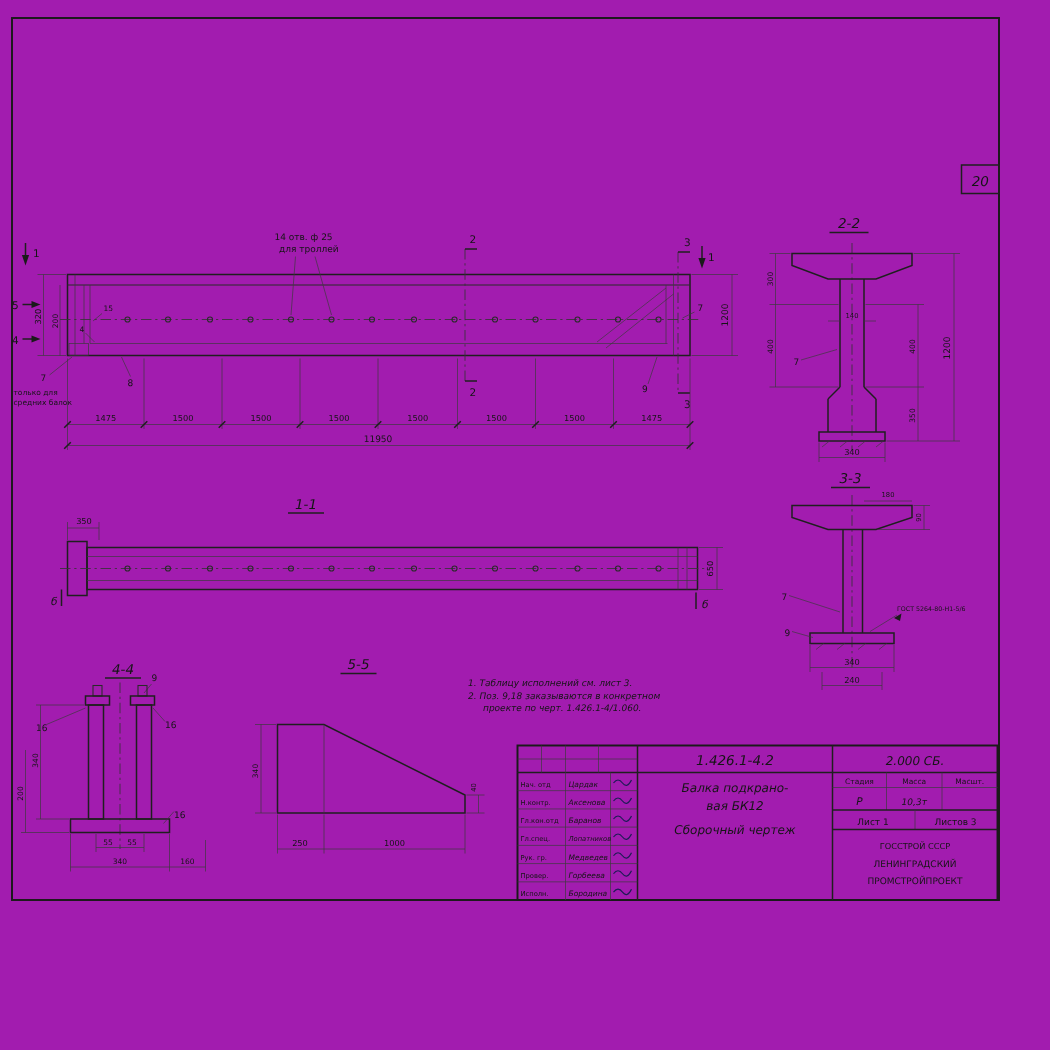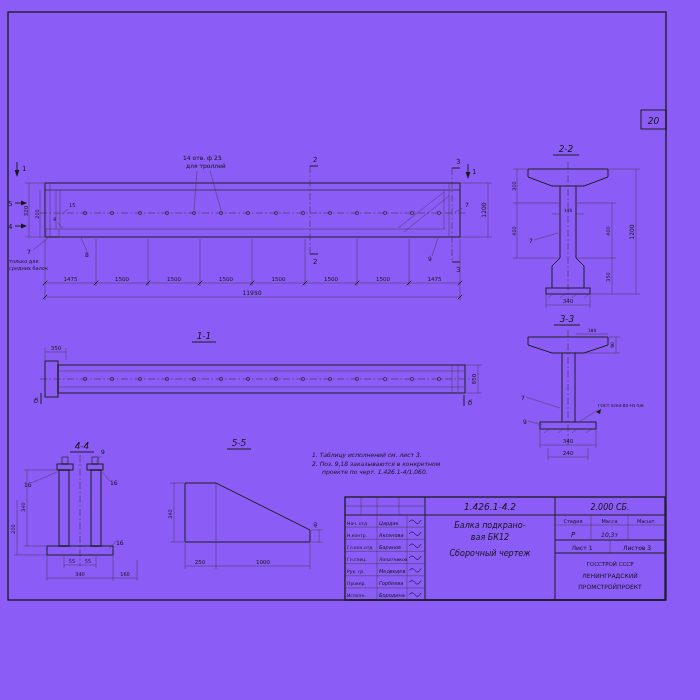--- a/index.html
+++ b/index.html
@@ -1,16 +1,16 @@
 <!DOCTYPE html>
 <html><head>
 <meta charset="utf-8">
 <style>
   html,body{margin:0;padding:0;background:#ffffff;}
-  .sheet{width:700px;height:700px;position:relative;background:#8b5cf6;}
+  .sheet{width:700px;height:700px;position:relative;background:#a21caf;}
   svg{display:block;}
   .f  {stroke:#1a1a1a;stroke-width:1.3;fill:none;}
   .ln {stroke:#1f1f1f;stroke-width:1;fill:none;}
   .md {stroke:#2a2a2a;stroke-width:0.7;fill:none;}
   .th {stroke:#3a3a3a;stroke-width:0.45;fill:none;}
   .dd {stroke:#333;stroke-width:0.55;fill:none;stroke-dasharray:7 2.5 1.5 2.5;}
   .sig{stroke:#1c1c55;stroke-width:0.8;fill:none;}
   .blk{fill:#1a1a1a;stroke:none;}
   text{fill:#151515;font-family:"DejaVu Sans",sans-serif;}
   .t42{font-size:4.2px}.t45{font-size:4.5px}.t5{font-size:5px}.t55{font-size:5.5px}

